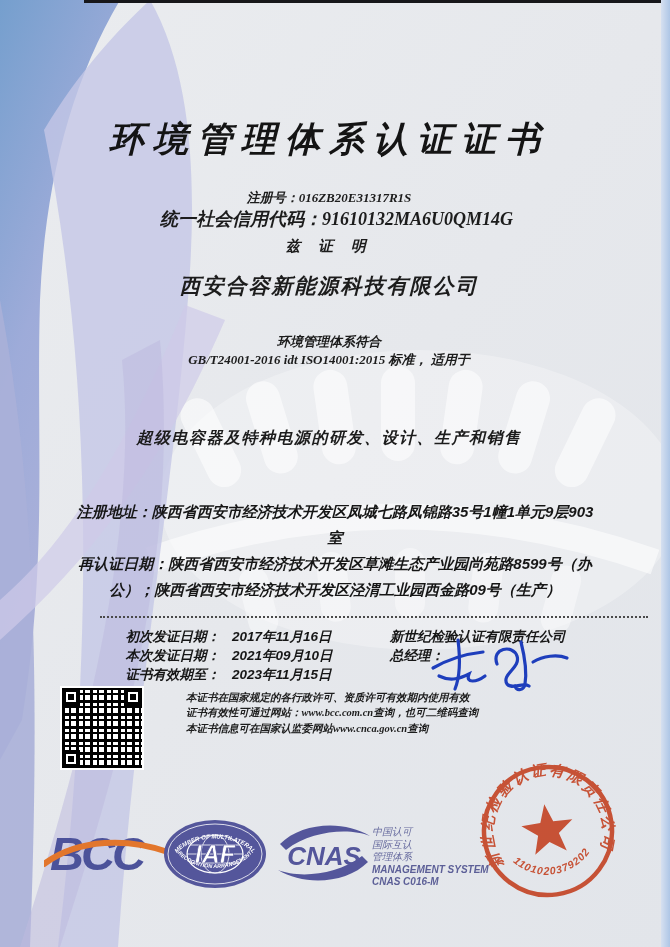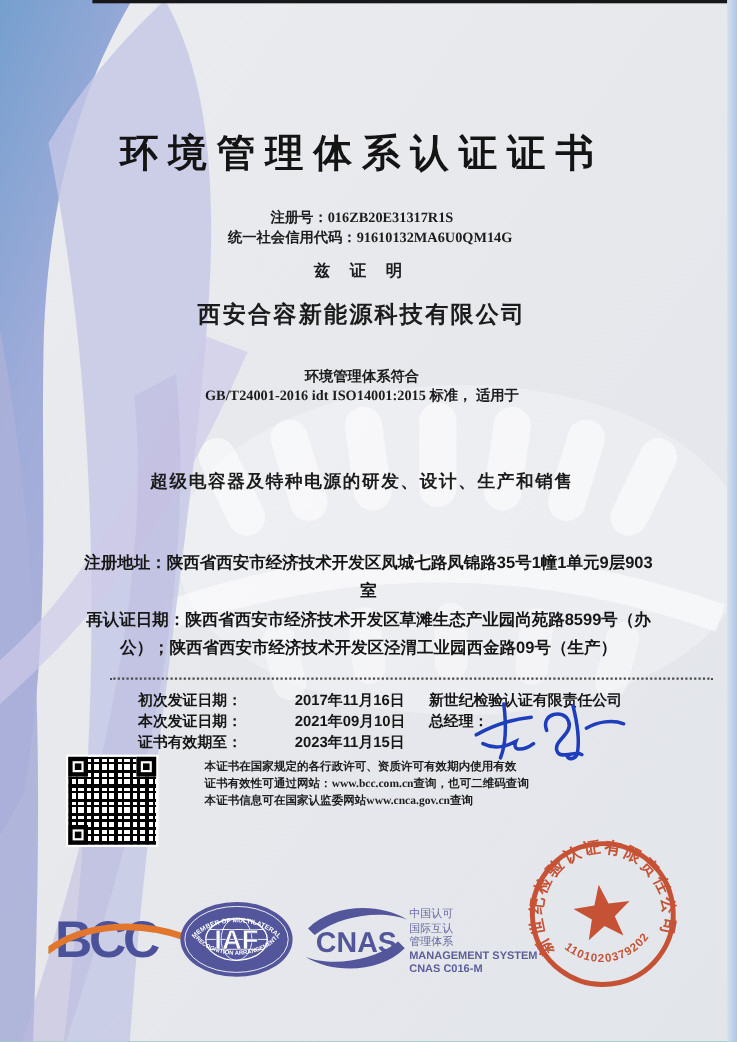--- a/index.html
+++ b/index.html
@@ -1,43 +1,43 @@
 <!DOCTYPE html>
 <html><head>
 <meta charset="utf-8">
 <style>
   html,body { margin:0; padding:0; background:#9a9a9a; }
   .page {
     position:relative; width:670px; height:947px; margin:0 auto; overflow:hidden;
-    background:#5eead4; font-family:"Liberation Serif", serif; color:#1c1c1c;
+    background:#bef264; font-family:"Liberation Serif", serif; color:#1c1c1c;font-style:italic;
   }
   .bg { position:absolute; left:0; top:0; width:670px; height:947px; }
   .top-dark { position:absolute; left:84px; top:0; width:586px; height:3px; background:#17171a; }
   .edge-right { position:absolute; right:0; top:0; width:9px; height:100%;
     background:linear-gradient(to left, #aec6e6, #d6e0f0); }
 
   .centered { position:absolute; left:0; right:12px; text-align:center; }
   .cert-title { top:116px; font-size:35px; font-weight:700; letter-spacing:9px; color:#141414; }
   .regline1 { top:189px; font-size:13px; font-weight:700; }
-  .regline2 { top:207px; font-size:13px; font-weight:700;padding-left:15px; }
+  .regline2 { top:207px; font-size:18px; font-weight:700;padding-left:15px; }
   .hereby   { top:237px; font-size:15px; font-weight:700; letter-spacing:7px; }
   .company  { top:272px; font-size:21px; font-weight:600; letter-spacing:2px; }
   .sysline  { top:333px; font-size:13px; font-weight:700; }
   .stdline  { top:351px; font-size:13px; font-weight:700; }
   .scope    { top:428px; font-size:16px; font-weight:700; letter-spacing:1.5px; }
 
   .addr-block { position:absolute; top:499px; left:72px; width:526px; text-align:center;
     font-family:"Liberation Sans", sans-serif; font-weight:700; font-size:15px; line-height:26px; color:#161616; }
   .addr-block p { margin:0; }
 
   .dotline { position:absolute; top:616px; left:100px; width:548px; border-top:2px dotted #4a4a4a; }
 
   .dates { position:absolute; top:627px; left:104px; font-family:"Liberation Sans", sans-serif;
     font-weight:700; font-size:13.5px; line-height:19px; color:#161616; }
-  .dates .row { display:flex;gap:36px; }
+  .dates .row { display:flex; }
   .dates .dl { width:116px; text-align:right; }
   .dates .dv { margin-left:12px; }
 
   .issuer { position:absolute; top:627px; left:390px; font-family:"Liberation Sans", sans-serif;
     font-weight:700; font-size:13.5px; line-height:19px; color:#161616; }
   .sig { position:absolute; left:425px; top:634px; }
 
   .qr { position:absolute; left:62px; top:688px; width:80px; height:80px; background:
       repeating-linear-gradient(90deg, #000 0 3px, transparent 3px 7px, #000 7px 9px, transparent 9px 14px),
       repeating-linear-gradient(0deg, #000 0 3px, #fff 3px 8px, #000 8px 10px, #fff 10px 13px);

